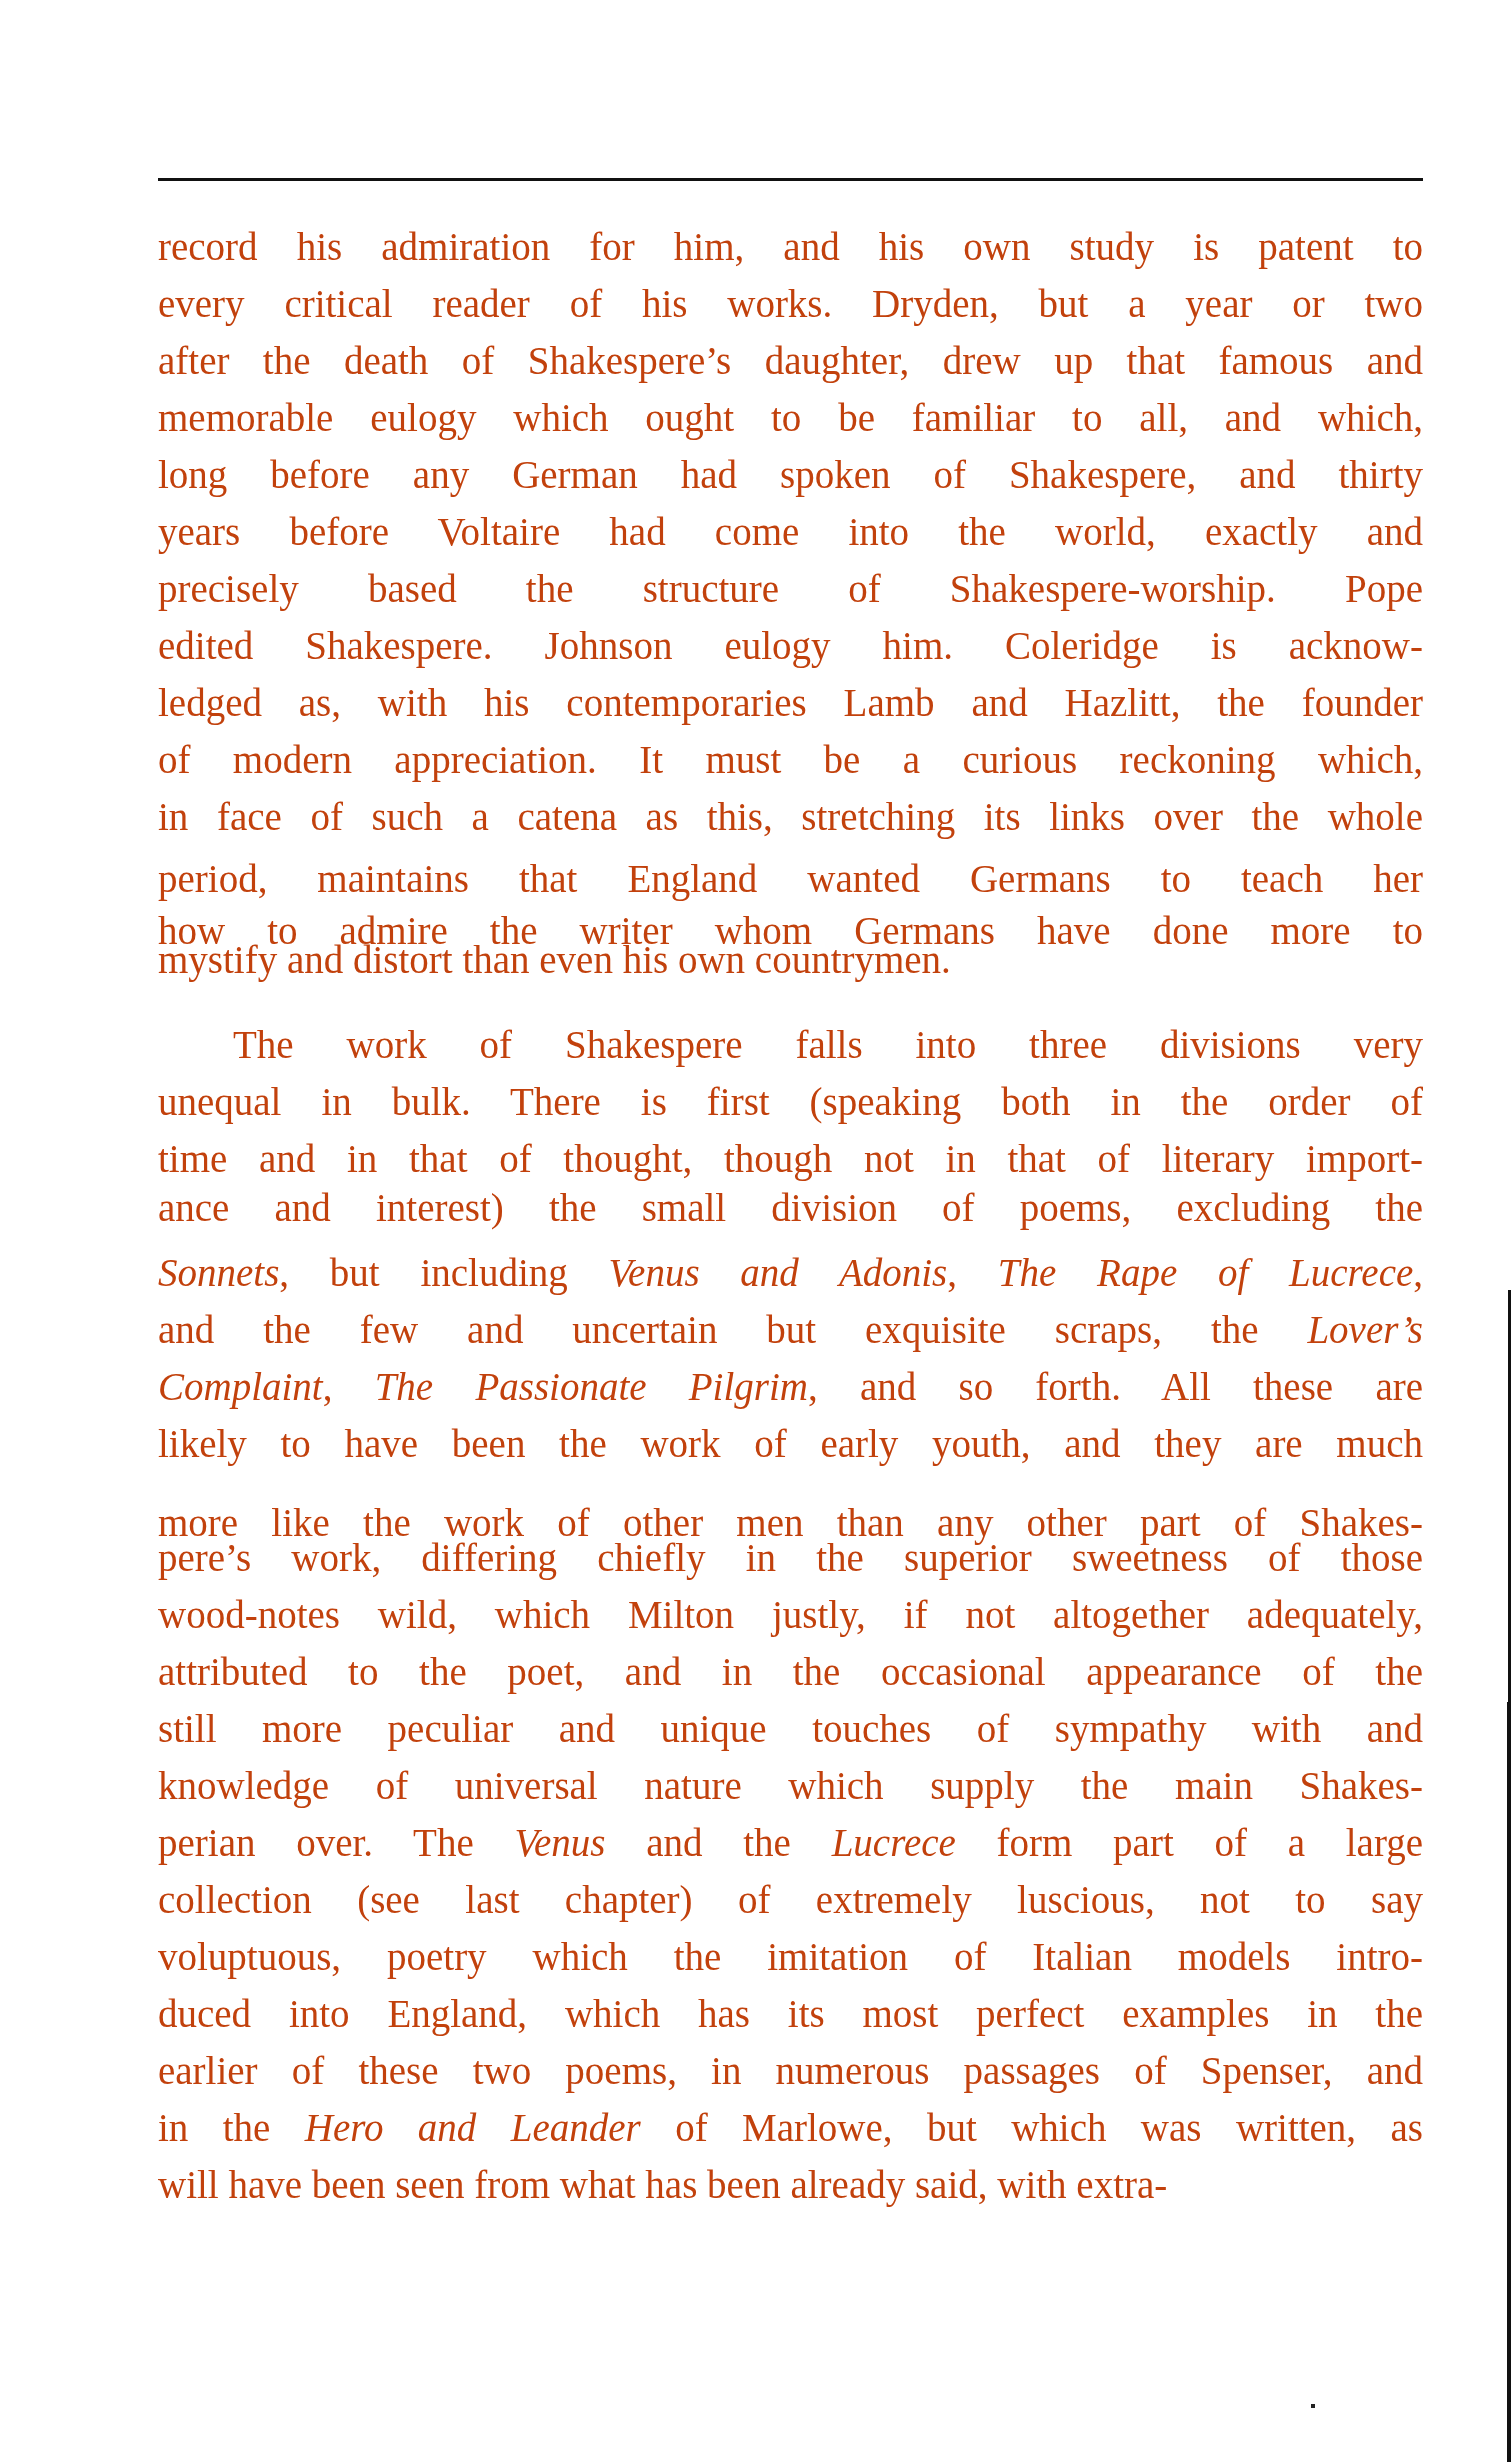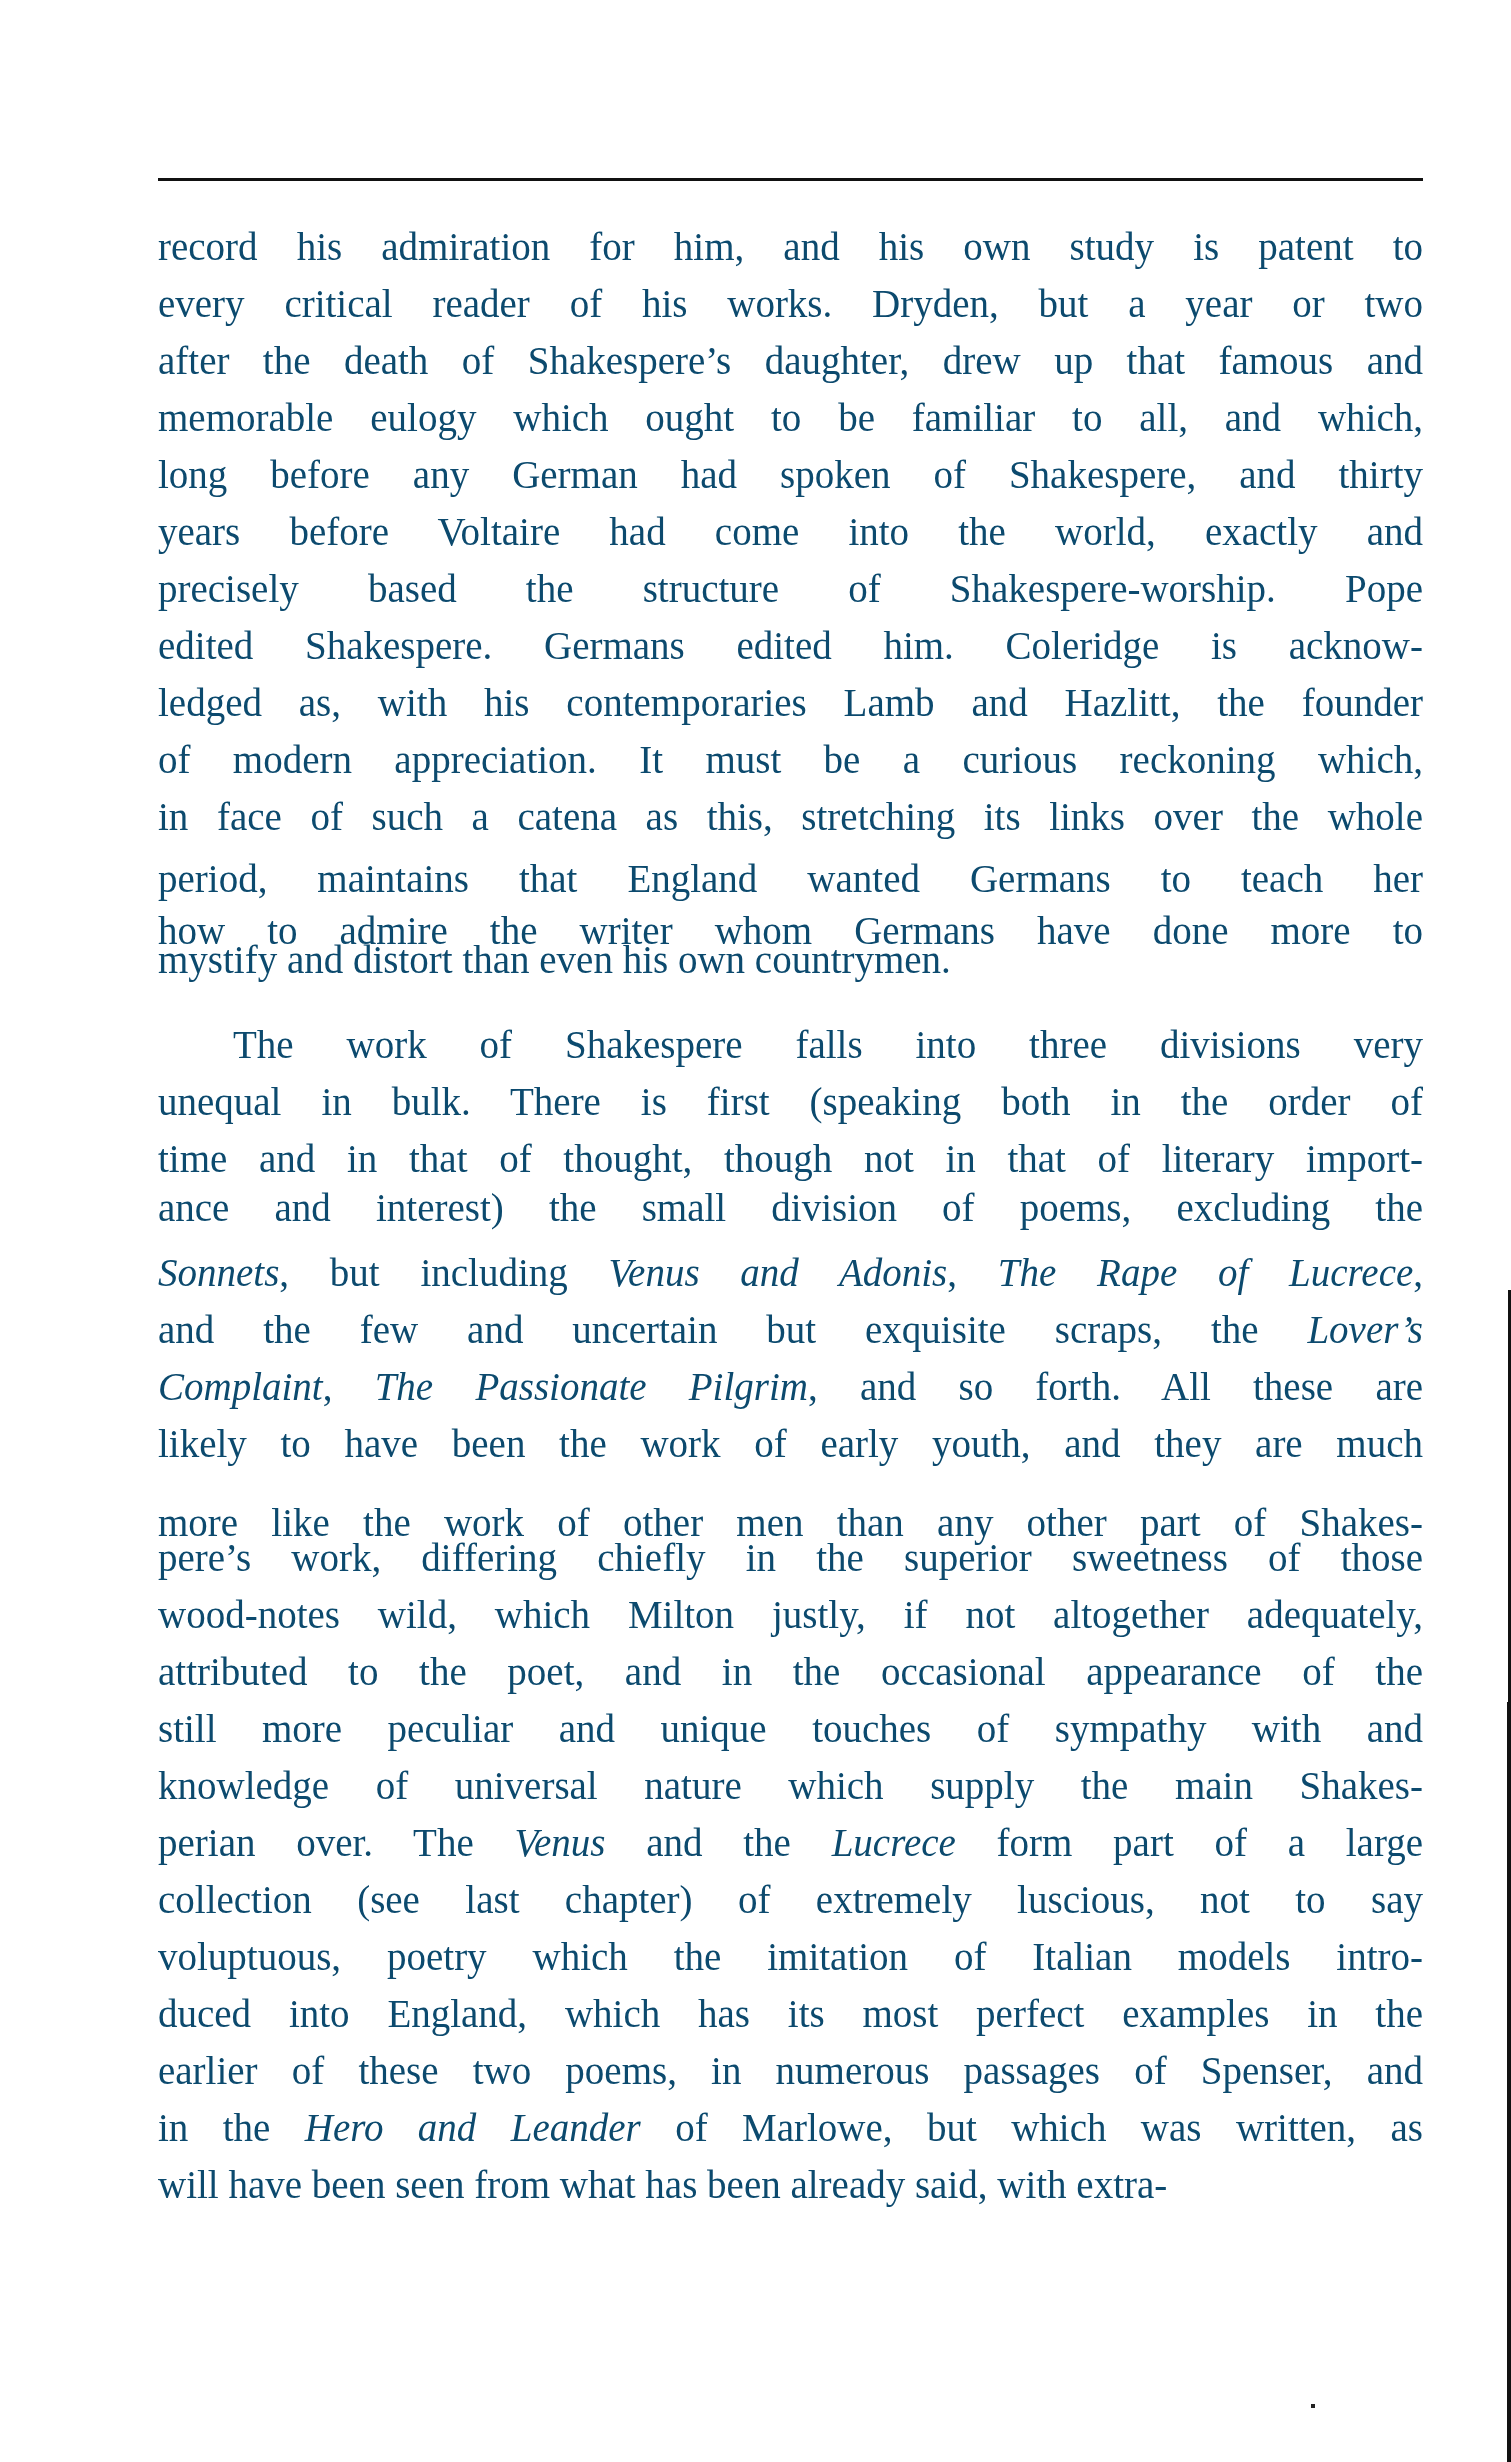--- a/index.html
+++ b/index.html
@@ -9,21 +9,21 @@
     position: absolute; left: 158px; width: 1265px; top: 108px; height: 37px;
     font-family: "Liberation Serif", "DejaVu Serif", serif; color: #111;
   }
   .folio { position: absolute; left: 1.8px; top: 0; font-size: 35px; line-height: 37px; }
   .head-title { position: absolute; left: 84px; top: 0; font-size: 34px; line-height: 37px; letter-spacing: 1.1px; white-space: nowrap; }
   .head-chap { position: absolute; right: 0; top: 3.7px; font-size: 23px; line-height: 33px; letter-spacing: 1.4px; }
   .head-rule { position: absolute; left: 158px; width: 1265px; top: 178px; height: 2.7px; background: #111; }
   .line {
     position: absolute; left: 158px; width: 1265px; height: 51px;
     font-family: "Liberation Serif", "DejaVu Serif", serif;
-    font-size: 39px; line-height: 51px; color: #0c4a6e;
+    font-size: 39px; line-height: 51px; color: #c2410c;
     text-align: justify; text-align-last: justify; white-space: nowrap;
   }
   .line.last { text-align-last: left; }
   .line.indent { left: 233px; width: 1190px; }
   .line i { font-style: italic; }
   .scan-edge { position: absolute; right: 0; top: 1290px; width: 3.7px; height: 1172px; background: #111; }
   .scan-edge.thick { top: 1702px; width: 5.5px; height: 760px; }
   .speck { position: absolute; left: 1311px; top: 2404px; width: 3.7px; height: 3.7px; background: #222; }
 </style>
 </head>
@@ -34,21 +34,21 @@
 
   <div id="body-text">
       <div>
         <div class="line" style="top: 221px;"><span>record his admiration for him, and his own study is patent to</span></div>
         <div class="line" style="top: 278px;"><span>every critical reader of his works.  Dryden, but a year or two</span></div>
         <div class="line" style="top: 335px;"><span>after the death of Shakespere’s daughter, drew up that famous and</span></div>
         <div class="line" style="top: 392px;"><span>memorable eulogy which ought to be familiar to all, and which,</span></div>
         <div class="line" style="top: 449px;"><span>long before any German had spoken of Shakespere, and thirty</span></div>
         <div class="line" style="top: 506px;"><span>years before Voltaire had come into the world, exactly and</span></div>
         <div class="line" style="top: 563px;"><span>precisely based the structure of Shakespere-worship.  Pope</span></div>
-        <div class="line" style="top: 620px;"><span>edited Shakespere.  Germans edited him.  Coleridge is acknow-</span></div>
+        <div class="line" style="top: 620px;"><span>edited Shakespere.  Johnson eulogy him.  Coleridge is acknow-</span></div>
         <div class="line" style="top: 677px;"><span>ledged as, with his contemporaries Lamb and Hazlitt, the founder</span></div>
         <div class="line" style="top: 734px;"><span>of modern appreciation.  It must be a curious reckoning which,</span></div>
         <div class="line" style="top: 791px;"><span>in face of such a catena as this, stretching its links over the whole</span></div>
         <div class="line" style="top: 853px;"><span>period, maintains that England wanted Germans to teach her</span></div>
         <div class="line" style="top: 905px;"><span>how to admire the writer whom Germans have done more to</span></div>
         <div class="line last" style="top: 934px;"><span>mystify and distort than even his own countrymen.</span></div>
       </div>
       <div>
         <div class="line indent" style="top: 1019px;"><span>The work of Shakespere falls into three divisions very</span></div>
         <div class="line" style="top: 1076px;"><span>unequal in bulk.  There is first (speaking both in the order of</span></div>

